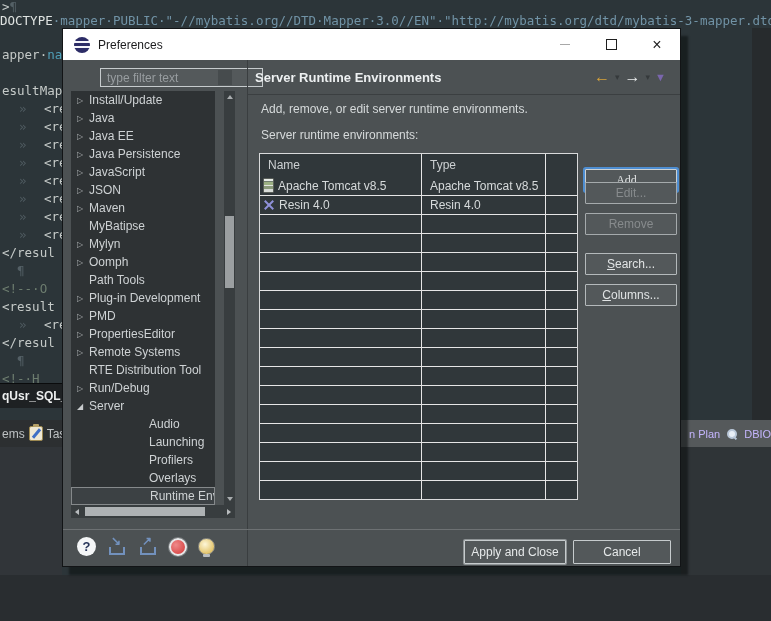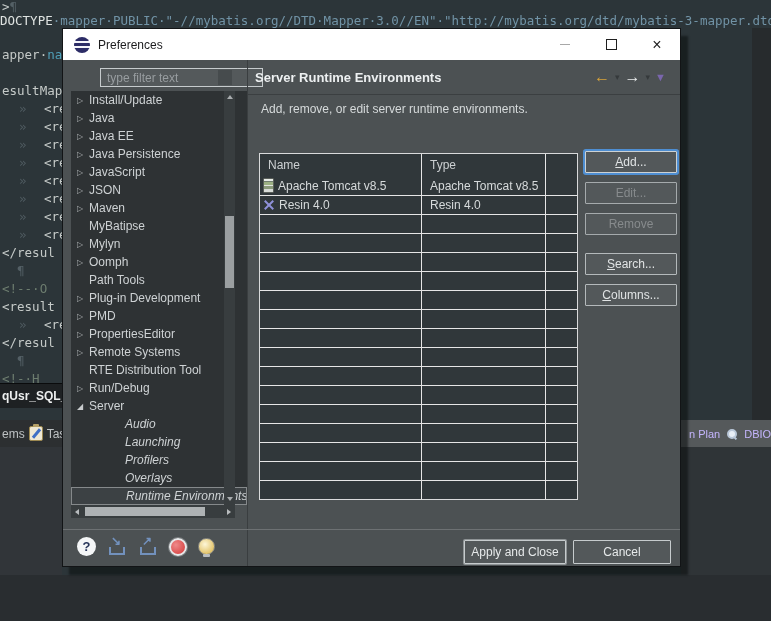--- a/index.html
+++ b/index.html
@@ -49,24 +49,24 @@
   .maximize-icon::before{content:"";width:9px;height:9px;border:1.2px solid #1f1f1f;display:block;}
   .close-icon{color:#1f1f1f;font-size:16px;line-height:16px;}
   .close-icon::before{content:"\00D7";}
   .dlg-body{position:absolute;left:0;top:31px;right:0;bottom:0;}
   
   .filter{position:absolute;left:16px;top:8px;width:163px;height:19px;box-sizing:border-box;
       background:#54595b;border:1px solid #c6cbcd;color:#e6e9ea;font-size:12px;padding:0 6px;
       font-family:"Liberation Sans",sans-serif;margin-left:21px;}
   .filter::placeholder{color:#989da0;}
   .filter-clear{position:absolute;left:155px;top:10px;width:14px;height:15px;background:#464b4d;}
-  #tree{position:absolute;left:8px;top:31px;width:176px;height:414px;background:#2e3234;overflow:hidden;}
+  #tree{position:absolute;left:8px;top:31px;width:144px;height:414px;background:#2e3234;overflow:hidden;}
   .tree-item{height:18px;display:flex;align-items:center;color:#ced2d4;font-size:12px;
       padding-left:6px;box-sizing:border-box;white-space:nowrap;overflow:hidden;}
-  .tree-item.lvl1{padding-left:54px;font-style:italic;}
+  .tree-item.lvl1{padding-left:78px;}
   .tree-item .tw{display:inline-block;width:12px;flex:0 0 auto;font-size:8px;color:#a9adaf;}
   .tw.arr-c::before{content:"\25B7";}
   .tw.arr-e::before{content:"\25E2";color:#c8cbcd;}
   .tree-item.sel{background:#3c4144;border:1px solid #85898b;}
   .vscroll{position:absolute;left:161px;top:31px;width:11px;height:414px;background:#383d3f;}
   .sb-up,.sb-down{position:absolute;left:0;width:11px;height:12px;display:flex;align-items:center;justify-content:center;}
   .sb-up{top:0;} .sb-down{bottom:0;}
   .sb-up::before{content:"";border-left:3px solid transparent;border-right:3px solid transparent;border-bottom:4px solid #a8acae;}
   .sb-down::before{content:"";border-left:3px solid transparent;border-right:3px solid transparent;border-top:4px solid #a8acae;}
   .sb-thumb-v{position:absolute;left:1px;top:125px;width:9px;height:72px;background:#9b9fa1;}
@@ -282,20 +282,21 @@
         <span class="page-title">Server Runtime Environments</span>
         <span class="nav-icons" id="nav-icons">
             <span class="back-icon"></span>
             <span class="back-menu-icon"></span>
             <span class="forward-icon"></span>
             <span class="forward-menu-icon"></span>
             <span class="view-menu-icon"></span>
           </span>
       </div>
       <div class="desc">Add, remove, or edit server runtime environments.</div>
+      <div class="tbl-label">Server runtime environments:</div>
       <div id="env-table">
           <div class="t-row t-head">
             <div class="t-cell h">Name</div>
             <div class="t-cell h">Type</div>
             <div class="t-cell h"></div>
           </div>
           <div class="t-row data">
             <div class="t-cell">
               <span class="tomcat-icon"></span>
               <span class="cell-text">Apache Tomcat v8.5</span>
@@ -381,21 +382,21 @@
             <div class="t-cell"></div>
             <div class="t-cell"></div>
           </div>
           <div class="t-row bt">
             <div class="t-cell"></div>
             <div class="t-cell"></div>
             <div class="t-cell"></div>
           </div>
         </div>
       <div id="action-buttons">
-          <button class="abtn focused" style="top: 91px;"><u>A</u>dd...</button>
+          <button class="abtn focused" style="top: 109px; font-family: Liberation Serif, serif;"><u>A</u>dd...</button>
           <button class="abtn disabled" style="top: 122px;">Edit...</button>
           <button class="abtn disabled" style="top: 153px;">Remove</button>
           <button class="abtn normal" style="top: 193px;"><u>S</u>earch...</button>
           <button class="abtn normal" style="top: 224px;"><u>C</u>olumns...</button>
         </div>
 
       <div class="footer-sep"></div>
       <div class="footer-icons" id="footer-icons">
           <span class="help-icon"></span>
           <span class="import-icon"></span>

